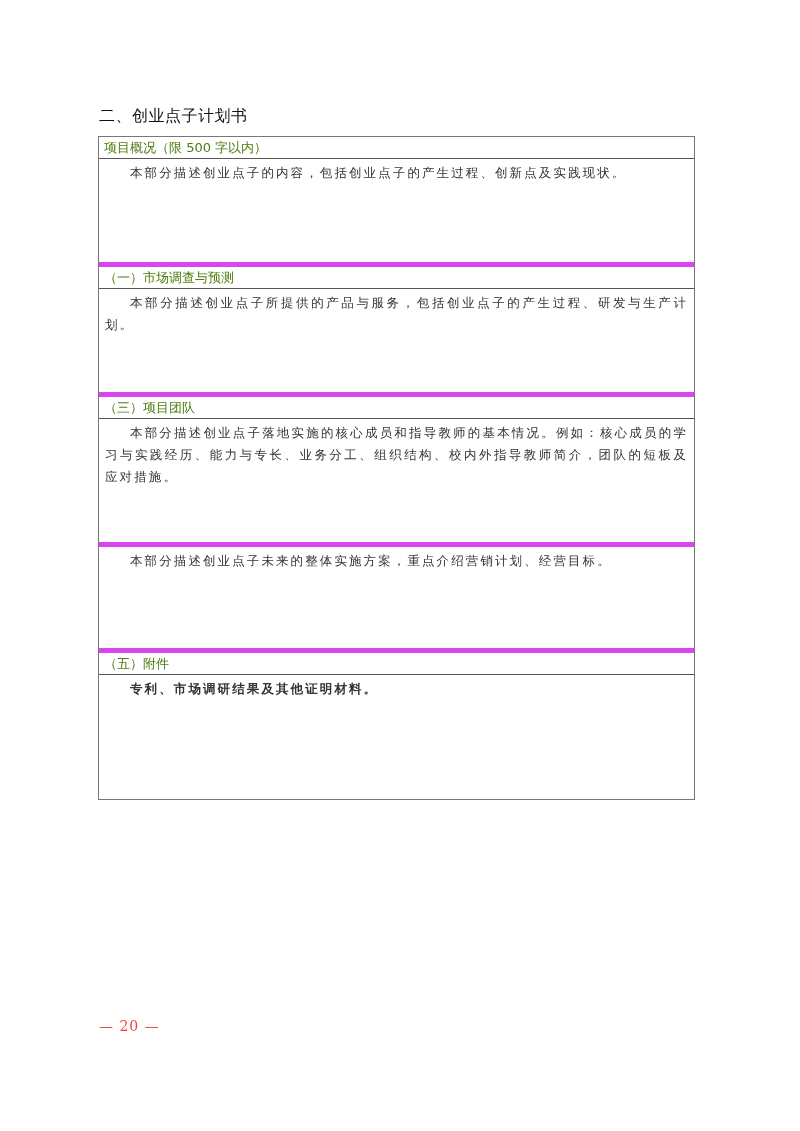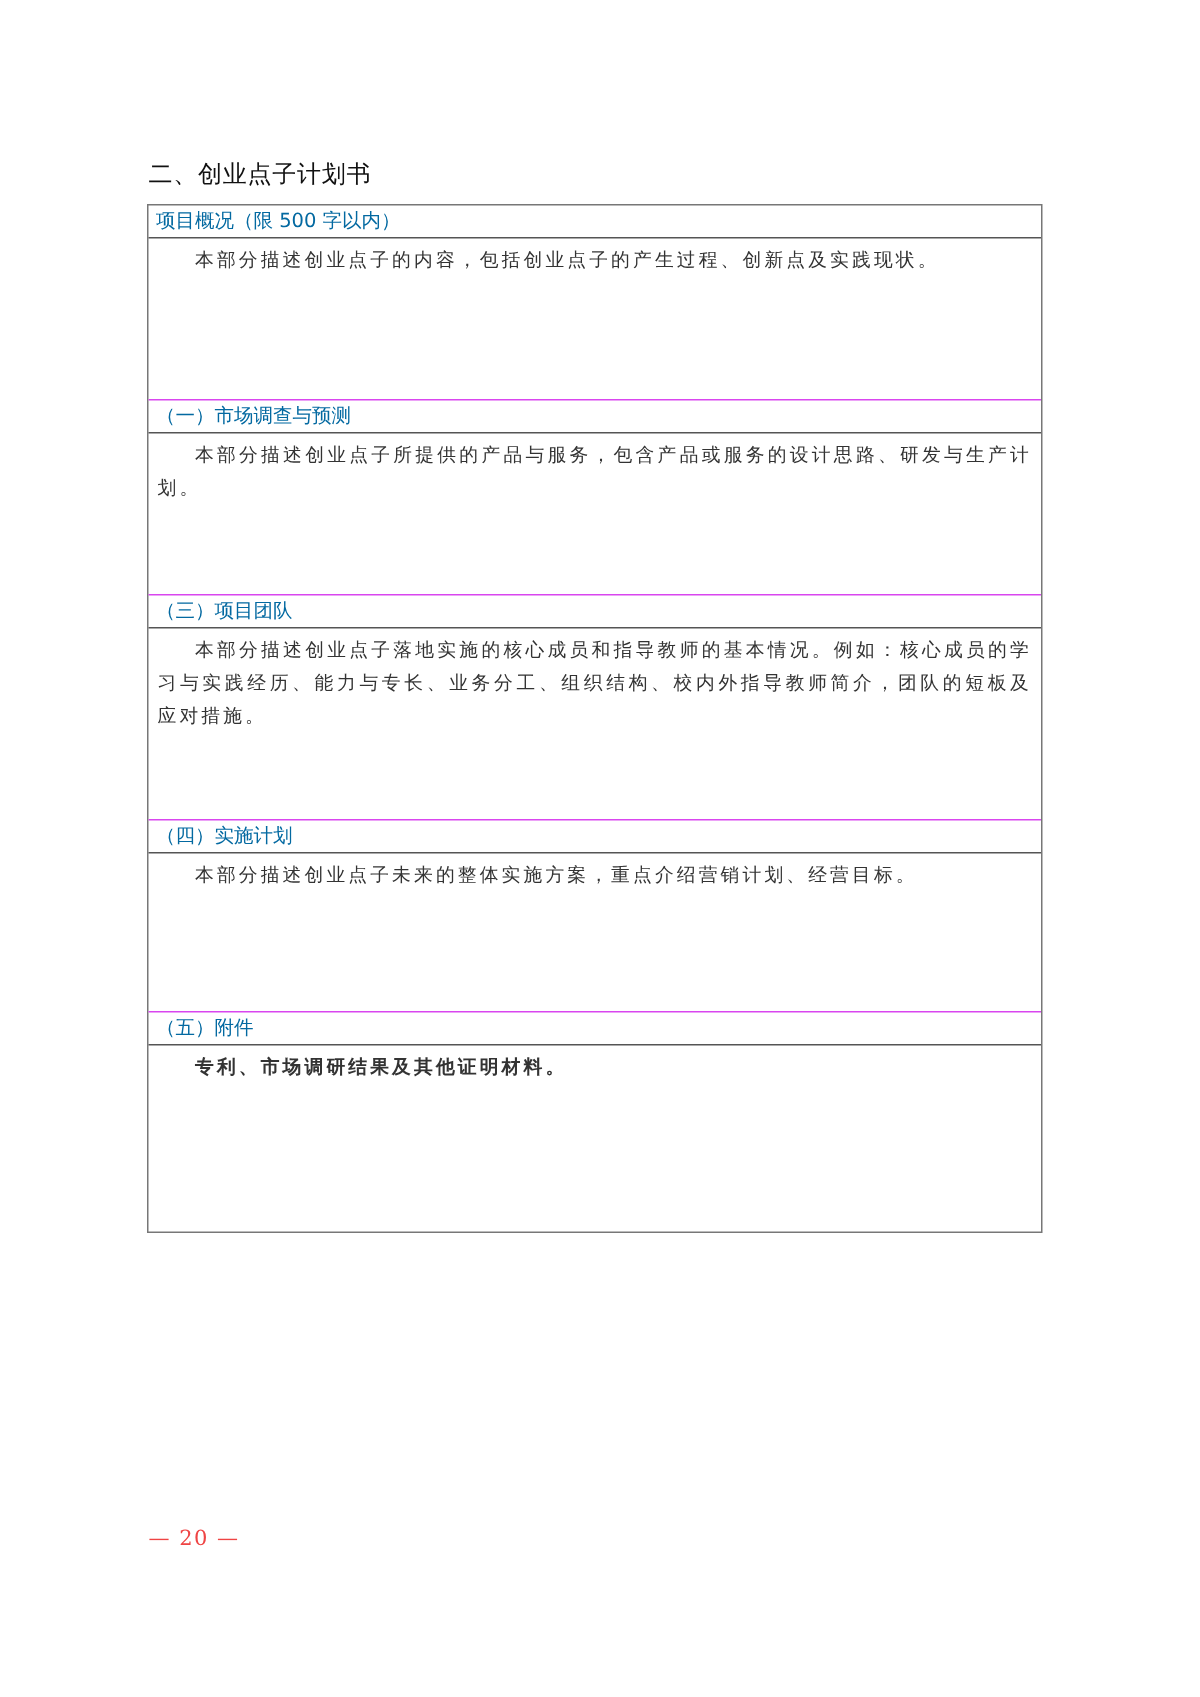--- a/index.html
+++ b/index.html
@@ -33,26 +33,26 @@
       border: 1.5px solid #777;
       box-sizing: border-box;
     }
     .section-header {
       height: 22px;
       box-sizing: border-box;
       border-bottom: 1px solid #555;
       padding-left: 5px;
       font-size: 13px;
       line-height: 21px;
-      color: #0369a1;
+      color: #4d7c0f;
       white-space: nowrap;
     }
     .section-body {
       box-sizing: border-box;
-      border-bottom: 1px solid #d946ef;
+      border-bottom: 5px solid #d946ef;
       padding: 3px 6px 0 6px;
       font-size: 12.5px;
       line-height: 22px;
       color: #333;
       letter-spacing: 2.1px;
       text-indent: 2em;
       text-align: justify;
     }
     .section-body.last {
       border-bottom: none;
@@ -72,25 +72,24 @@
 <body>
 
 <div class="page-title">二、创业点子计划书</div>
 
 <div class="plan-table">
   <div class="section-header">项目概况（限 500 字以内）</div>
   <div class="section-body" style="height:108px">本部分描述创业点子的内容，包括创业点子的产生过程、创新点及实践现状。</div>
 
   <div class="section-header">（一）市场调查与预测</div>
 
-  <div class="section-body" style="height:108px">本部分描述创业点子所提供的产品与服务，包含产品或服务的设计思路、研发与生产计划。</div>
+  <div class="section-body" style="height:108px">本部分描述创业点子所提供的产品与服务，包括创业点子的产生过程、研发与生产计划。</div>
 
   <div class="section-header">（三）项目团队</div>
   <div class="section-body" style="height:128px">本部分描述创业点子落地实施的核心成员和指导教师的基本情况。例如：核心成员的学习与实践经历、能力与专长、业务分工、组织结构、校内外指导教师简介，团队的短板及应对措施。</div>
 
-  <div class="section-header">（四）实施计划</div>
   <div class="section-body" style="height:106px">本部分描述创业点子未来的整体实施方案，重点介绍营销计划、经营目标。</div>
 
   <div class="section-header">（五）附件</div>
   <div class="section-body last" style="height:124px">专利、市场调研结果及其他证明材料。</div>
 </div>
 
 <div class="page-number">— 20 —</div>
 
 </body></html>

